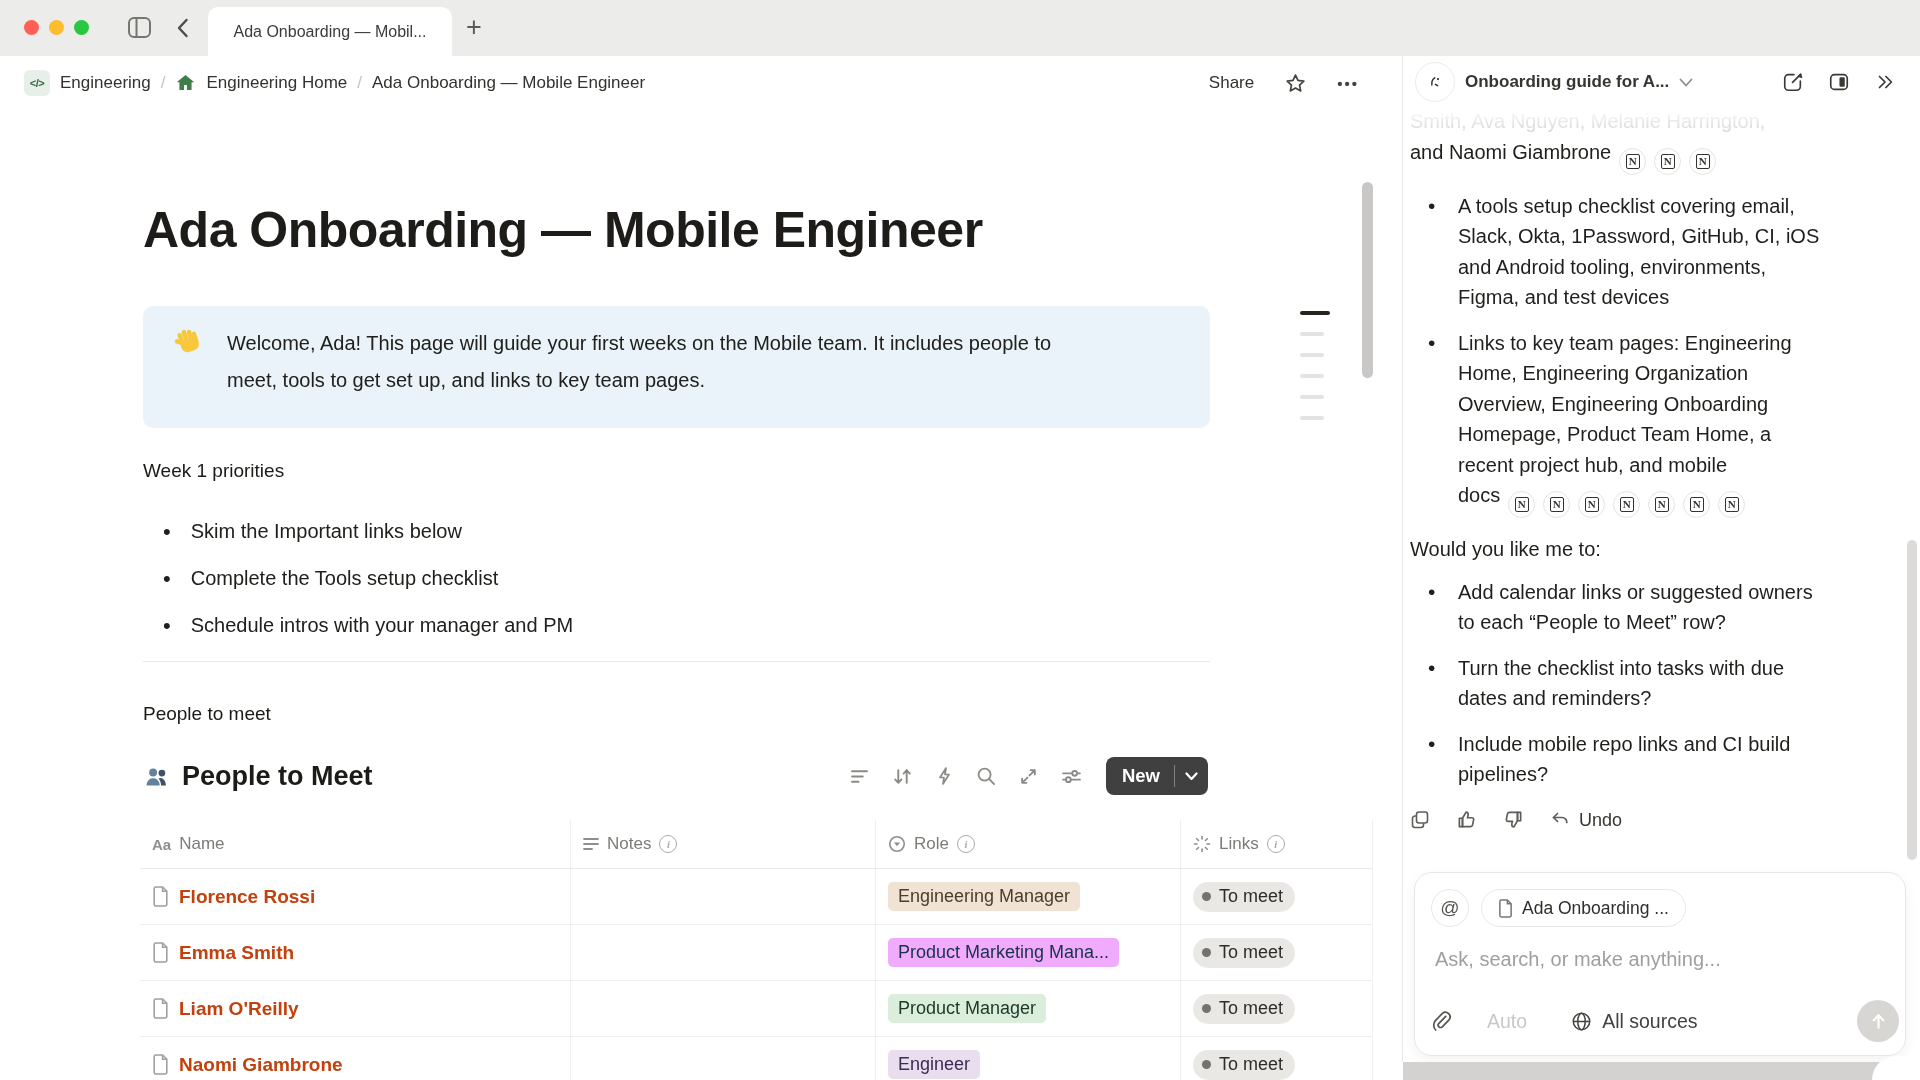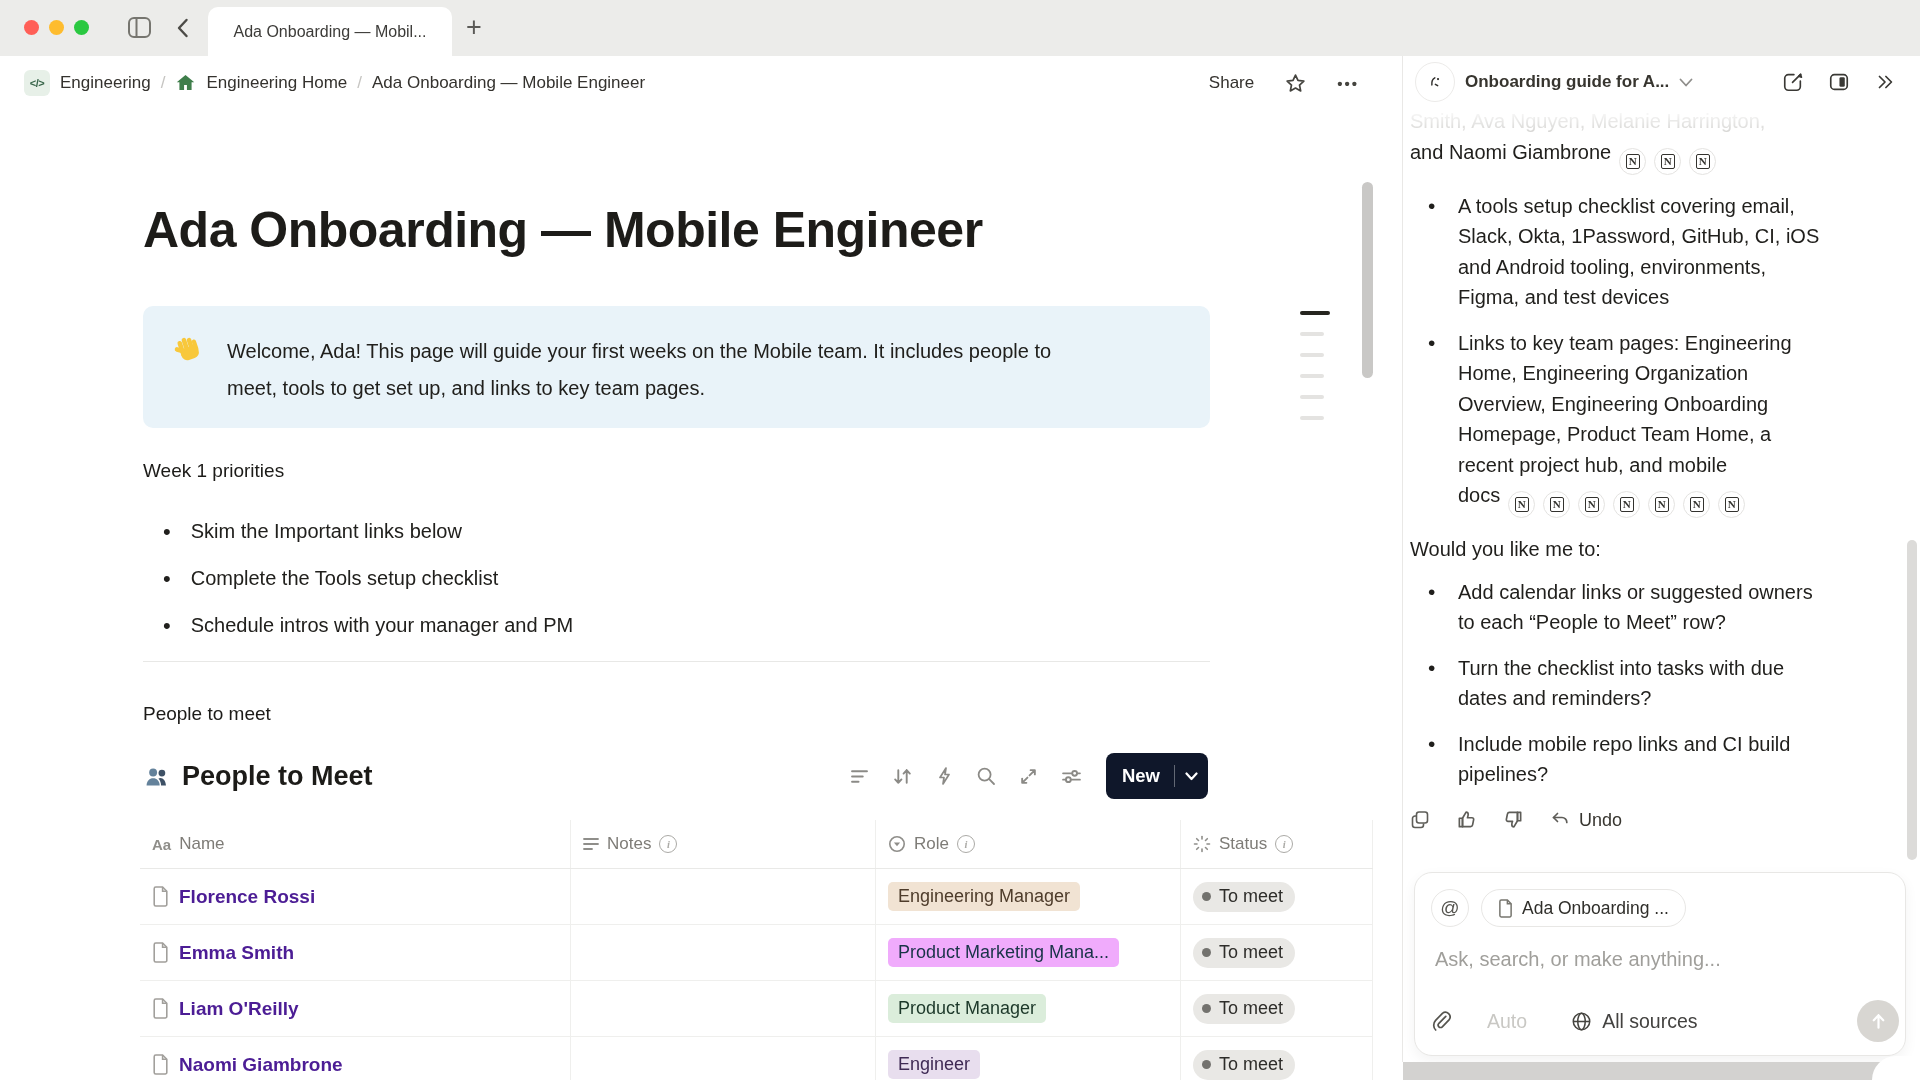--- a/index.html
+++ b/index.html
@@ -38,52 +38,52 @@
     display:flex;align-items:center;padding:0 24px 0 12px;box-sizing:border-box;gap:10px;}
   .ai-face{width:38px;height:38px;border-radius:50%;border:1px solid #ECEBE9;display:flex;align-items:center;justify-content:center;background:#fff;}
   .ai-title{font-size:17px;font-weight:600;color:#37352F;}
   .ai-hdr-icons{margin-left:auto;display:flex;align-items:center;gap:24px;}
   .chat-fade{position:absolute;left:1403px;top:108px;width:500px;height:34px;z-index:5;pointer-events:none;
     background:linear-gradient(#ffffff,rgba(255,255,255,0));}
 
   
   .pagetitle{position:absolute;left:143px;top:200px;width:1050px;font-size:50px;line-height:60px;font-weight:700;color:#1D1C19;letter-spacing:-0.5px;}
   .callout{position:absolute;left:143px;top:306px;width:1067px;height:122px;background:#E9F3F9;border-radius:10px;box-sizing:border-box;
-    display:flex;align-items:flex-start;padding:27px 28px 0 28px;gap:24px;}
+    display:flex;align-items:flex-start;padding:19px 28px 0 28px;gap:24px;}
   .callout-text{font-size:20px;line-height:37px;color:#21201D;max-width:850px;}
   .toc{position:absolute;left:1300px;top:311px;display:flex;flex-direction:column;gap:17px;align-items:flex-start;}
   .toc-dash{height:4px;border-radius:2px;background:#E4E3E1;width:24px;}
   .toc-dash.active{background:#26251F;width:30px;}
   .main-scrollbar{position:absolute;left:1362px;top:182px;width:11px;height:196px;border-radius:6px;background:#C9C8C6;}
 
   .h2{position:absolute;left:143px;font-size:19px;font-weight:400;color:#1C1B18;}
   .h2-week{top:460px;}
   .h2-people{top:703px;}
   .blist{position:absolute;left:143px;top:508px;margin:0;padding:0;list-style:none;}
   .blist li{display:flex;align-items:center;height:47px;font-size:20px;color:#21201D;padding-left:20px;}
   .blist li::before{content:"•";font-size:22px;margin-right:20px;color:#21201D;}
   .hr{position:absolute;left:143px;top:661px;width:1067px;height:1px;background:#E8E8E6;}
 
   .dbrow{position:absolute;left:143px;top:753px;width:1065px;height:46px;display:flex;align-items:center;}
   .dbtitle{display:flex;align-items:center;gap:12px;font-size:27px;font-weight:700;color:#1C1B18;}
   .dbtools{margin-left:auto;display:flex;align-items:center;gap:23px;}
-  .newbtn{display:flex;align-items:center;height:46px;border-radius:8px;background:#0f172a;color:#fff;margin-left:1px;cursor:pointer;}
+  .newbtn{display:flex;align-items:center;height:38px;border-radius:8px;background:#404040;color:#fff;margin-left:1px;cursor:pointer;}
   .newbtn .nb-label{font-size:18.5px;font-weight:600;padding:0 14px 0 16px;}
   .newbtn .nb-sep{width:1px;height:22px;background:rgba(255,255,255,0.35);}
   .newbtn .nb-chev{padding:0 10px;display:flex;align-items:center;}
 
   .table{position:absolute;left:140px;top:820px;width:1233px;font-size:18px;}
   .thead{display:flex;height:48px;color:#7E7C77;font-size:17px;border-bottom:1px solid #E9E9E7;}
   .tcell{display:flex;align-items:center;gap:8px;padding:0 12px;box-sizing:border-box;border-right:1px solid #EFEFED;}
   .c-name{width:431px;}.c-notes{width:305px;}.c-role{width:305px;}.c-status{width:192px;}
   .trow{display:flex;height:55px;border-bottom:1px solid #EFEFED;background:#fff;}
   .aa{font-size:15px;font-weight:600;color:#8F8E8A;}
   .info{width:16px;height:16px;border-radius:50%;border:1px solid #ABAAA6;color:#ABAAA6;font-size:10.5px;display:flex;
     align-items:center;justify-content:center;font-weight:600;font-family:"Liberation Serif",serif;font-style:italic;}
-  .rowname{font-size:19px;font-weight:600;color:#4c1d95;margin-left:2px;}
+  .rowname{font-size:19px;font-weight:600;color:#c2410c;margin-left:2px;}
   .pill{display:inline-flex;align-items:center;height:29px;padding:0 10px;border-radius:5px;font-size:18px;white-space:nowrap;}
   .pill[data-color="brown"]{background:#F1E3D3;color:#4E3C2B;}
   .pill[data-color="blue"]{background:#f0abfc;color:#183347;}
   .pill[data-color="green"]{background:#DBEDDB;color:#1C3829;}
   .pill[data-color="purple"]{background:#E8DEEE;color:#3F2A54;}
   .spill{display:inline-flex;align-items:center;gap:8px;height:30px;padding:0 12px 0 9px;border-radius:999px;background:#E9E8E5;font-size:18px;color:#2E2D2A;}
   .sdot{width:9px;height:9px;border-radius:50%;background:#73726E;}
 
   
   .chat{position:absolute;left:1410px;top:106px;width:498px;font-size:20px;line-height:30.5px;color:#201F1C;z-index:1;}
@@ -313,21 +313,21 @@
               <line x1="9" y1="1.5" x2="9" y2="4"></line>
               <line x1="9" y1="14" x2="9" y2="16.5"></line>
               <line x1="1.5" y1="9" x2="4" y2="9"></line>
               <line x1="14" y1="9" x2="16.5" y2="9"></line>
               <line x1="3.7" y1="3.7" x2="5.5" y2="5.5"></line>
               <line x1="12.5" y1="12.5" x2="14.3" y2="14.3"></line>
               <line x1="3.7" y1="14.3" x2="5.5" y2="12.5"></line>
               <line x1="12.5" y1="5.5" x2="14.3" y2="3.7"></line>
             </svg>
         </span>
-        <span>Status</span>
+        <span>Links</span>
         <span class="info">i</span>
       </div>
     </div>
 
     <div>
 
         <div class="trow">
           <div class="tcell c-name">
             <span>
               <svg width="17" height="21" viewBox="0 0 16 20" fill="none" stroke="#A19F9B" stroke-width="1.5">

